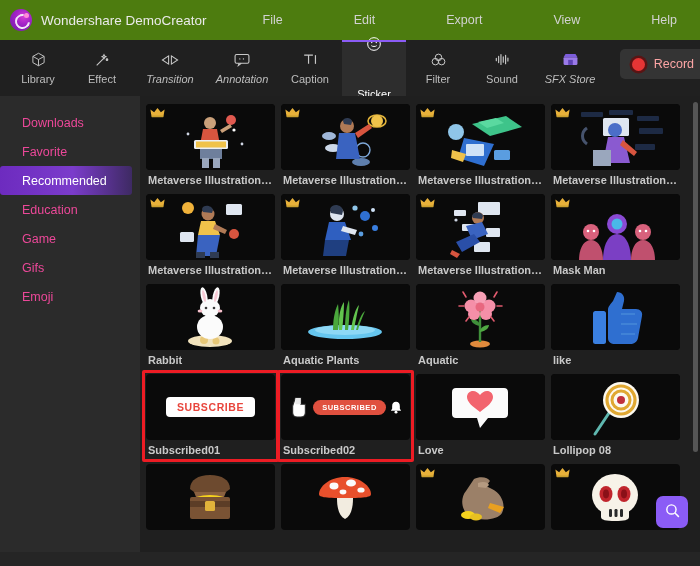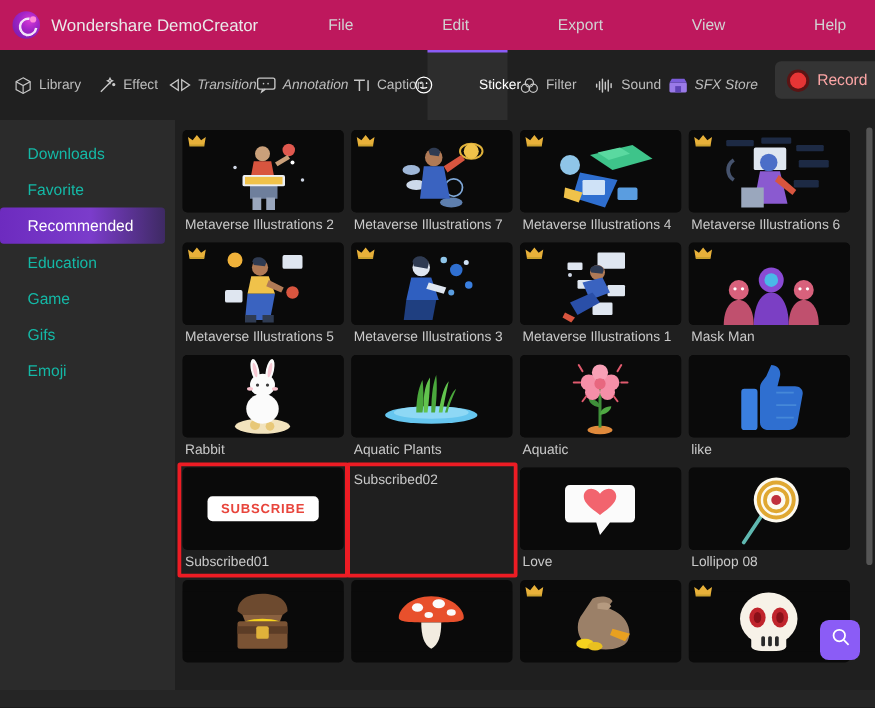--- a/index.html
+++ b/index.html
@@ -7,21 +7,21 @@
     width: 700px; height: 566px;
     background: #1b1b1b;
     font-family: "Liberation Sans", "DejaVu Sans", sans-serif;
     overflow: hidden;
     color: #d8d8d8;
   }
   .app { width: 700px; height: 566px; position: relative; display: flex; flex-direction: column; background:#1b1b1b; }
 
   
   .titlebar {
-    height: 40px; min-height:40px; background: #be185d;
+    height: 40px; min-height:40px; background: #4d7c0f;
     display: flex; align-items: center; padding-left: 10px;
   }
   .logo {
     width: 22px; height: 22px; border-radius: 50%;
     background: radial-gradient(circle at 62% 34%, #d63bd6 0%, #a324c7 38%, #6c1aa8 100%);
     position: relative; margin-right: 9px; flex: none;
   }
   .logo::before {
     content:""; position:absolute; left:5px; top:5px; width:11px; height:11px;
     border-radius:50%; border:2.6px solid #f2e3f8; border-right-color:transparent;
@@ -36,21 +36,21 @@
   .menu-item {
     font-size: 12.5px; color: #d2d2d2; padding: 4px 14px; white-space: nowrap; cursor: default;
   }
 
   
   .tabbar {
     height: 56px; min-height:56px; background:#202020;
     display:flex; align-items:stretch; position:relative; padding-left: 6px;
   }
   .tab {
-    width: 64px; display:flex; flex-direction:row; align-items:center; justify-content:center;
+    width: 64px; display:flex; flex-direction:column; align-items:center; justify-content:center;
     gap: 5px; position: relative; cursor: default;
   }
   .tab .ic { height:17px; display:flex; align-items:center; justify-content:center; color:#c8c8c8; }
   .tab .tl { font-size: 11px; color: #bdbdbd; white-space: nowrap; }
   .tab.active { background:#2d2d2d;gap:36px; }
   .tab.active::before {
     content:""; position:absolute; top:0; left:0; right:0; height:2px; background:#8b5cf6;
   }
   .tab.active .tl { color:#ffffff; }
   .tab.active .ic { color:#ffffff; }
@@ -65,37 +65,37 @@
   .rec-dot { width:13px; height:13px; border-radius:50%; background:#e63535;
              box-shadow: 0 0 0 2.5px #5a1414; flex:none; }
   .rec-label { font-size:12.5px; color:#fca5a5; white-space:nowrap; }
 
   
   .body { flex:1; display:flex; min-height:0; position:relative; }
 
   .sidebar { width:140px; min-width:140px; background:#2b2b2b; padding-top: 12px; }
   .side-item {
     height: 29px; display:flex; align-items:center; padding-left: 22px;
-    font-size: 12.5px; color: #14b8a6; margin: 0 8px 0 0; cursor:default;
+    font-size: 12.5px; color: #ec4899; margin: 0 8px 0 0; cursor:default;
   }
   .side-item.active {
     background: linear-gradient(90deg, #6d2bbf 0%, #7b3ccb 55%, #3e2a63 100%);
     color:#ffffff; font-weight: normal; border-radius: 3px;
   }
 
   .content { flex:1; background:#1f1f1f; position:relative; overflow:hidden; }
   .grid { display:flex; flex-wrap:wrap; padding: 8px 0 0 6px; }
   .cell { width: 135px; margin: 0 0 8px 0; position:relative; }
   .thumb {
     width: 129px; height: 66px; background:#0a0a0a; border-radius:4px;
     position:relative; overflow:hidden;
     display:flex; align-items:center; justify-content:center;
   }
   .cap { font-size: 11px; color:#c9c9c9; margin-top:4px; padding-left:2px; white-space:nowrap;
-         overflow:hidden; text-overflow:ellipsis; width:129px; }
+         overflow:hidden; text-overflow:ellipsis; width:129px;font-weight:bold; }
   .crown { position:absolute; left:4px; top:3px; width:15px; height:11px; z-index:3; }
 
   .hl-box { position:absolute; border:3px solid #ed1c24; border-radius:2px; pointer-events:none; z-index:9; }
 
   .scrollbar { position:absolute; right:2px; top:6px; width:5px; height:350px;
                background:#555; border-radius:3px; }
 
   .search-btn {
     position:absolute; right:12px; bottom:24px; width:32px; height:32px;
     background:#8b5cf6; border-radius:7px; display:flex; align-items:center; justify-content:center;
@@ -497,20 +497,33 @@
           <div class="cell" style="position: relative;">
             <div class="thumb">
               <div class="row-flex">
                 <span class="sub-pill">SUBSCRIBE</span>
               </div>
             </div>
             <div class="cap">Subscribed01</div>
             <div class="hl-box" style="border-color: rgb(237, 28, 36); left: -4px; top: -4px; width: 137px; height: 92px;"></div>
           </div>
           <div class="cell" style="position: relative;">
+            <div class="thumb">
+              <div class="row-flex">
+        <svg width="20" height="24" viewBox="0 0 22 26">
+          <path d="M7 3h6v7h5v9c0 3-2 5-5 5H9c-3 0-5-2-5-5v-7z" fill="#ffffff" stroke="#2a2a2a" stroke-width="1.2"></path>
+          <path d="M7 3v7h6V3z" fill="#e8e8e8"></path>
+        </svg>
+        <span class="subd-pill">SUBSCRIBED</span>
+        <svg width="12" height="14" viewBox="0 0 14 16">
+          <path d="M7 2c3 0 4.5 2 4.5 5v3l1.5 2.5H1L2.5 10V7c0-3 1.5-5 4.5-5z" fill="#ffffff"></path>
+          <circle cx="7" cy="14" r="1.7" fill="#ffffff"></circle>
+        </svg>
+      </div>
+            </div>
             <div class="cap">Subscribed02</div>
             <div class="hl-box" style="border-color: rgb(237, 28, 36); left: -4px; top: -4px; width: 137px; height: 92px;"></div>
           </div>
           <div class="cell">
             <div class="thumb">
               <svg viewBox="0 0 129 66">
       <rect width="129" height="66" fill="#0a0a0a"></rect>
       <path d="M40 14h48c2.5 0 4 1.6 4 4v22c0 2.4-1.5 4-4 4H72l-8 10-3-10H40c-2.5 0-4-1.6-4-4V18c0-2.4 1.5-4 4-4z" fill="#fbfbfb"></path>
       <path d="M64 38c-8-6-13-10-13-15 0-3.4 2.6-6 6-6 2.8 0 5.4 1.8 7 4 1.6-2.2 4.2-4 7-4 3.4 0 6 2.6 6 6 0 5-5 9-13 15z" fill="#f2646e"></path>
     </svg>

